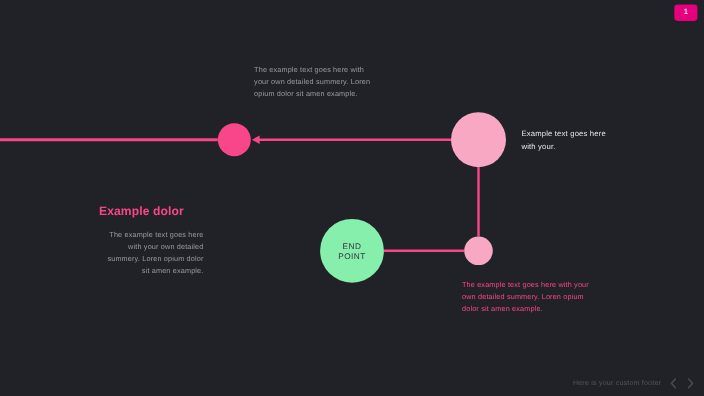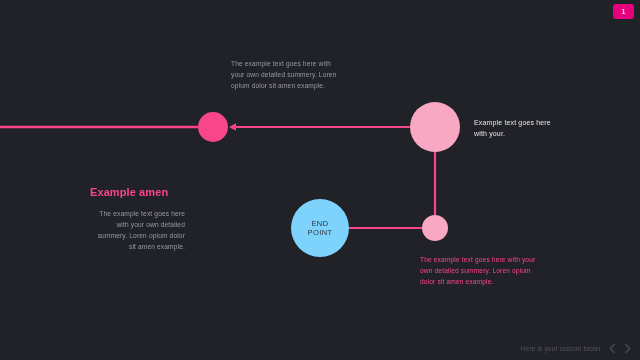--- a/index.html
+++ b/index.html
@@ -53,21 +53,21 @@
     top: 215px;
     width: 26px;
     height: 26px;
     background: #f9a8c4;
   }
   .node-end {
     left: 291px;
     top: 199px;
     width: 58px;
     height: 58px;
-    background: #7dd3fc;
+    background: #86efac;
     display: flex;
     align-items: center;
     justify-content: center;
     text-align: center;
   }
   .node-end-label {
     color: #33343a;
     font-size: 7.5px;
     line-height: 9.5px;
     letter-spacing: 0.4px;
@@ -194,21 +194,21 @@
   <div class="node node-small"></div>
   <div class="node node-end">
     <span class="node-end-label">END
 POINT</span>
   </div>
 
   <div class="txt txt-muted block-top">The example text goes here with your own detailed summery. Loren opium dolor sit amen example.</div>
 
   <div class="txt txt-light block-right-top">Example text goes here with your.</div>
 
-  <div class="block-left-title">Example amen</div>
+  <div class="block-left-title">Example dolor</div>
   <div class="txt txt-muted block-left">The example text goes here with your own detailed summery. Loren opium dolor sit amen example.</div>
 
   <div class="txt txt-pink block-bottom-right">The example text goes here with your own detailed summery. Loren opium dolor sit amen example.</div>
 
   <div class="badge">1</div>
 
   <div class="footer">
     <span class="footer-text">Here is your custom footer</span>
     <span class="footer-nav">
       <span>

